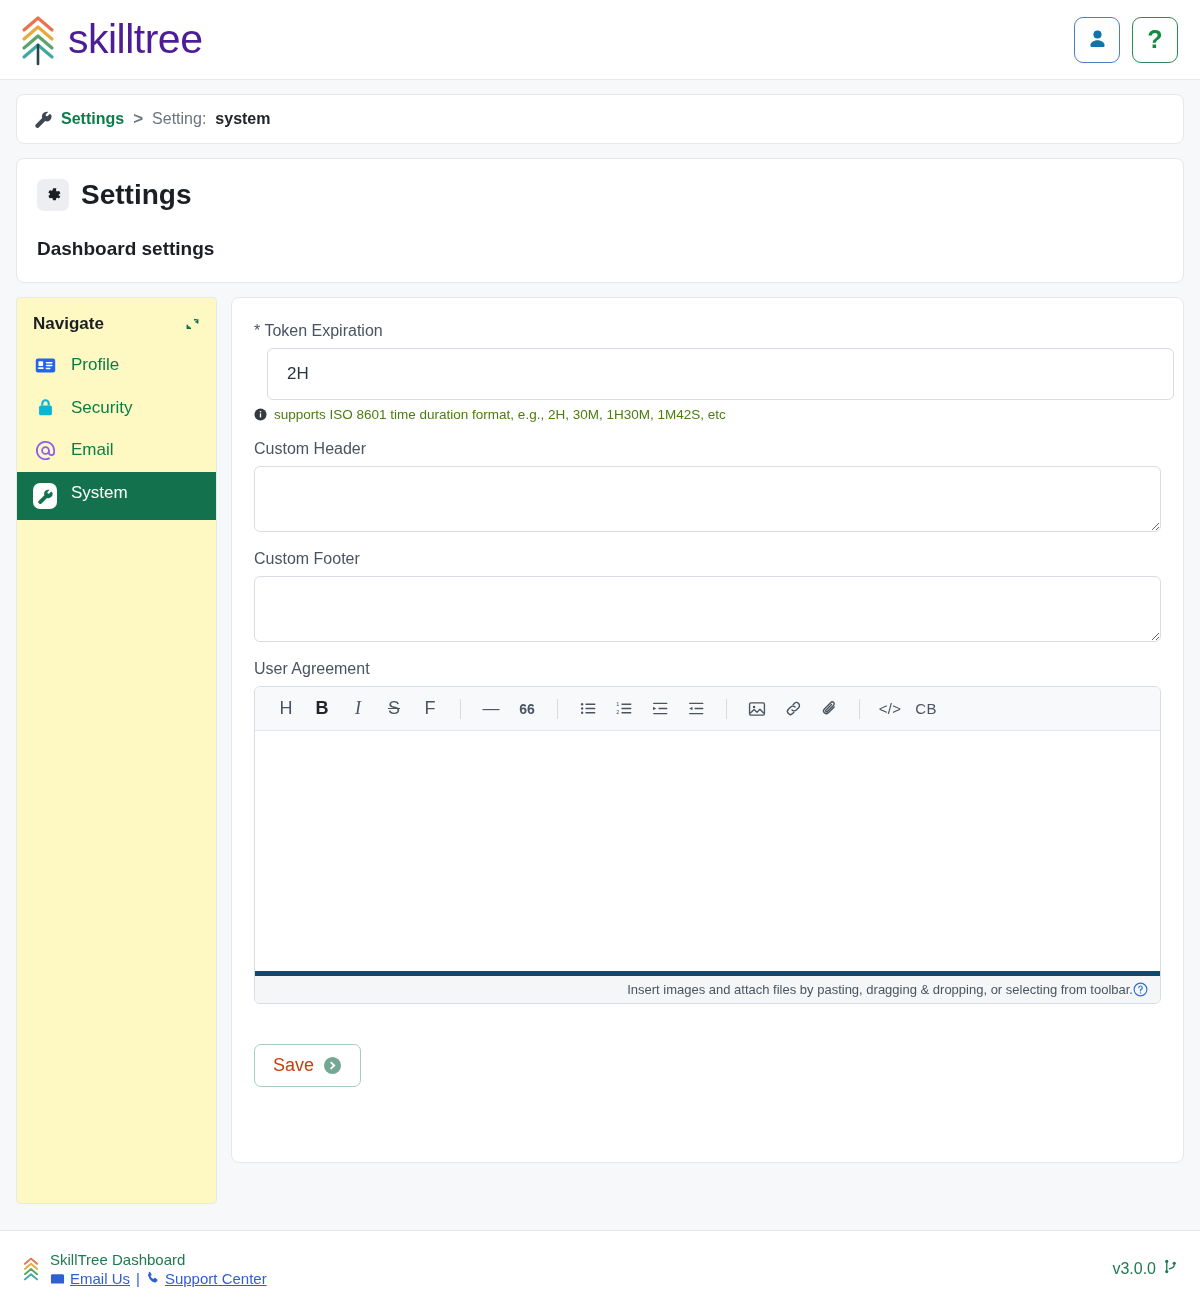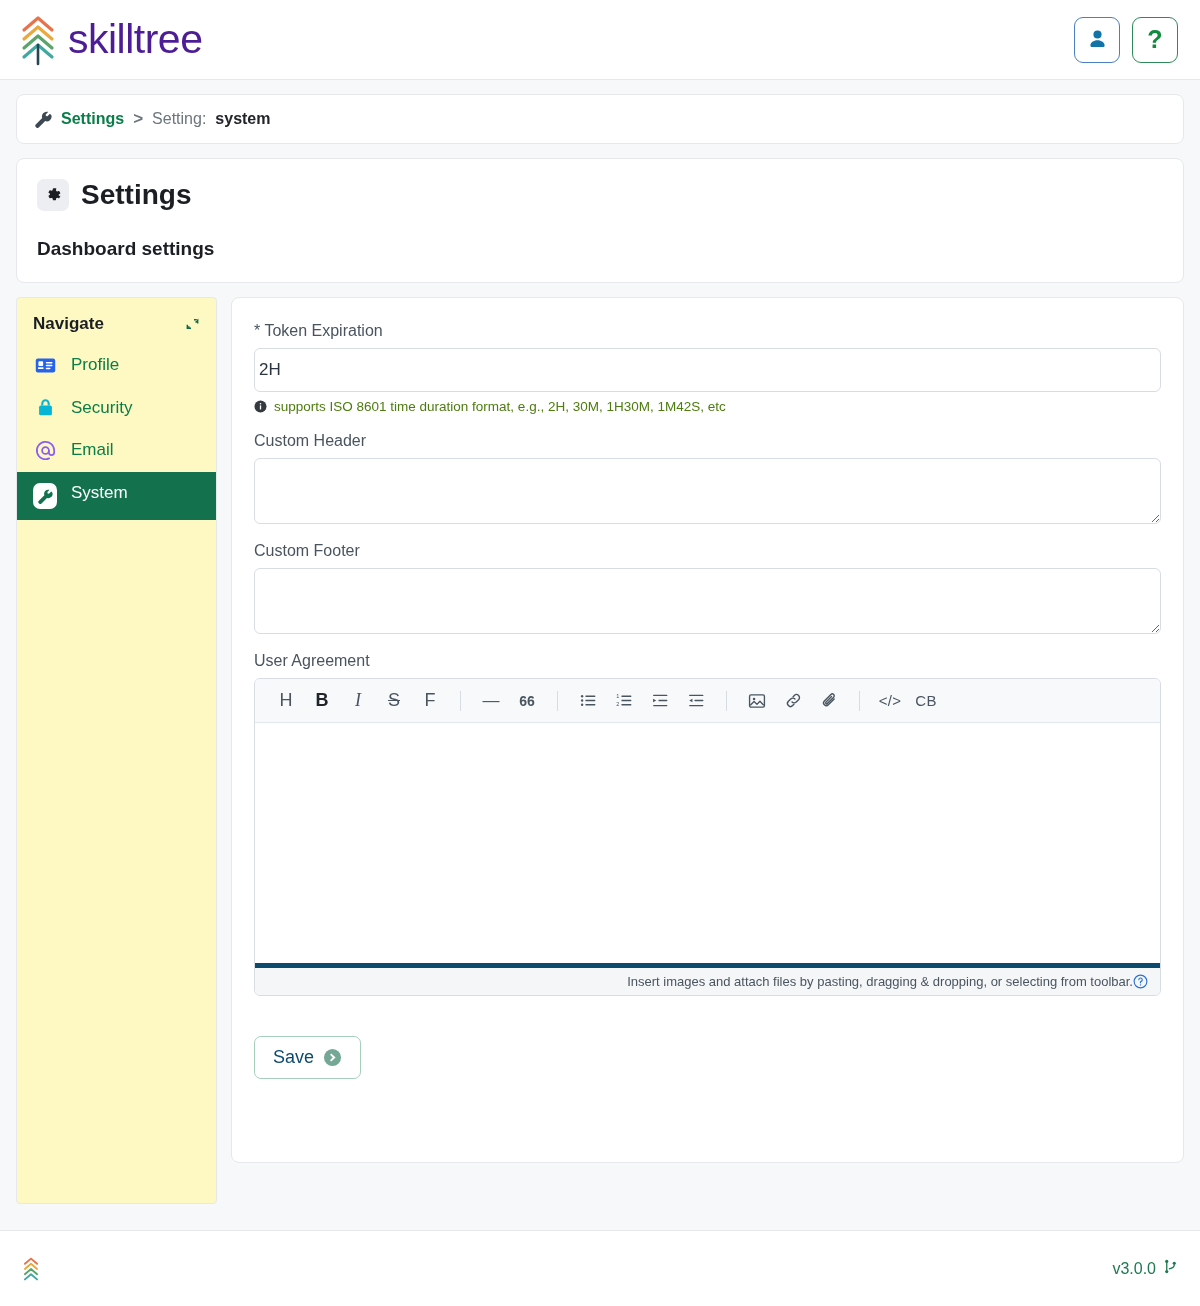--- a/index.html
+++ b/index.html
@@ -105,24 +105,24 @@
     font-size: 24px; font-weight: 400; letter-spacing: 0.4px;
     color: #1b1f24; padding: 4px 0 16px 2px;
   }
   .panel {
     background: #fff; border: 1px solid #e6e8eb; border-radius: 8px;
     padding: 24px 22px 28px 22px; min-height: 866px;
   }
   .field { margin-bottom: 18px; }
   .field-label { font-size: 16px; color: #495460; margin-bottom: 8px; }
   .text-input {
-    width: 100%; height: 44px;
+    width: 100%; height: 52px;
     border: 1px solid #d8dde3; border-radius: 6px;
-    padding: 0 4px; font-size: 17px; color: #2b3440;
-    font-family: "Liberation Sans", sans-serif; background: #fff;
+    padding: 0 19px; font-size: 17px; color: #2b3440;
+    font-family: "Liberation Sans", sans-serif; background: #fff; margin-left: 13px;
   }
   .hint { display: flex; align-items: center; gap: 7px; margin-top: 7px; font-size: 13.5px; color: #4d7c0f; }
   .hint-ico { color: #343a40; display: flex; }
   .textarea {
     width: 100%; height: 66px;
     border: 1px solid #d8dde3; border-radius: 6px;
     padding: 9px 12px; font-size: 15px; color: #2b3440;
     font-family: "Liberation Sans", sans-serif; background: #fff;
     resize: vertical; display: block;
   }
@@ -149,21 +149,21 @@
     background: #f4f6f8; border-top: 5px solid #0c4a6e;
     display: flex; align-items: center; justify-content: flex-end;
     padding: 6px 12px; font-size: 13px; color: #4a5560; height: 32px;
   }
   .editor-help-ico { color: #2f6fd0; display: flex; cursor: pointer; }
 
   .save-btn {
     margin-top: 22px;
     display: inline-flex; align-items: center; gap: 9px;
     border: 1px solid #a6cfbb; border-radius: 7px;
-    background: #fff; color: #0c4a6e;
+    background: #fff; color: #c2410c;
     font-size: 18px; padding: 10px 18px; cursor: pointer;
     font-family: "Liberation Sans", sans-serif;
   }
   .save-arrow { display: flex; color: #74a894; }
 
   
   .footer {
     position: absolute; left: 0; right: 0; bottom: 0;
     height: 76px; background: #fff; border-top: 1px solid #e6e8eb;
     display: flex; align-items: center; padding: 0 22px 0 22px;
@@ -431,20 +431,43 @@
 <div class="footer">
   <div class="footer-left">
     <svg class="footer-logo" viewBox="0 0 20 30">
       <g fill="none" stroke-width="2.2" stroke-linecap="round" stroke-linejoin="round">
         <polyline points="3,9 10,3 17,9" stroke="#e8734a"></polyline>
         <polyline points="3,15 10,9 17,15" stroke="#e9a93c"></polyline>
         <polyline points="3,21 10,15 17,21" stroke="#5aa469"></polyline>
         <polyline points="3,27 10,21 17,27" stroke="#3fa8a0"></polyline>
       </g>
     </svg>
+    <div class="footer-text-col">
+      <div class="footer-app">SkillTree Dashboard</div>
+      <div class="footer-links">
+        <a class="flink">
+          <span class="fico">
+            <svg width="15" height="15" viewBox="0 0 16 16" fill="currentColor">
+              <path d="M1 4.2h14v8.2a.9.9 0 0 1-.9.9H1.9a.9.9 0 0 1-.9-.9z"></path>
+              <path d="M1.2 3.4h13.6L8 8.8z"></path>
+            </svg>
+          </span>
+          <span>Email Us</span>
+        </a>
+        <span class="footer-divider">|</span>
+        <a class="flink">
+          <span class="fico">
+            <svg width="14" height="14" viewBox="0 0 16 16" fill="currentColor">
+              <path d="M3.2 1.3a1.2 1.2 0 0 1 1.7.3l1.3 1.9a1.2 1.2 0 0 1-.2 1.6l-.9.75c.6 1.5 1.8 2.7 3.3 3.3l.75-.9a1.2 1.2 0 0 1 1.6-.2l1.9 1.3a1.2 1.2 0 0 1 .3 1.7l-.9 1.3a2 2 0 0 1-2.2.75C6.4 12 3.9 9.6 2.4 5.3a2 2 0 0 1 .75-2.2z"></path>
+            </svg>
+          </span>
+          <span>Support Center</span>
+        </a>
+      </div>
+    </div>
   </div>
   <div class="footer-spacer"></div>
   <div class="footer-version">
     <span>v3.0.0</span>
     <span>
       <svg width="15" height="15" viewBox="0 0 16 16" fill="currentColor">
         <circle cx="4" cy="2.6" r="1.7"></circle>
         <circle cx="4" cy="13.4" r="1.7"></circle>
         <circle cx="12" cy="4.6" r="1.7"></circle>
         <rect x="3.3" y="3.6" width="1.4" height="9" rx="0.6"></rect>

